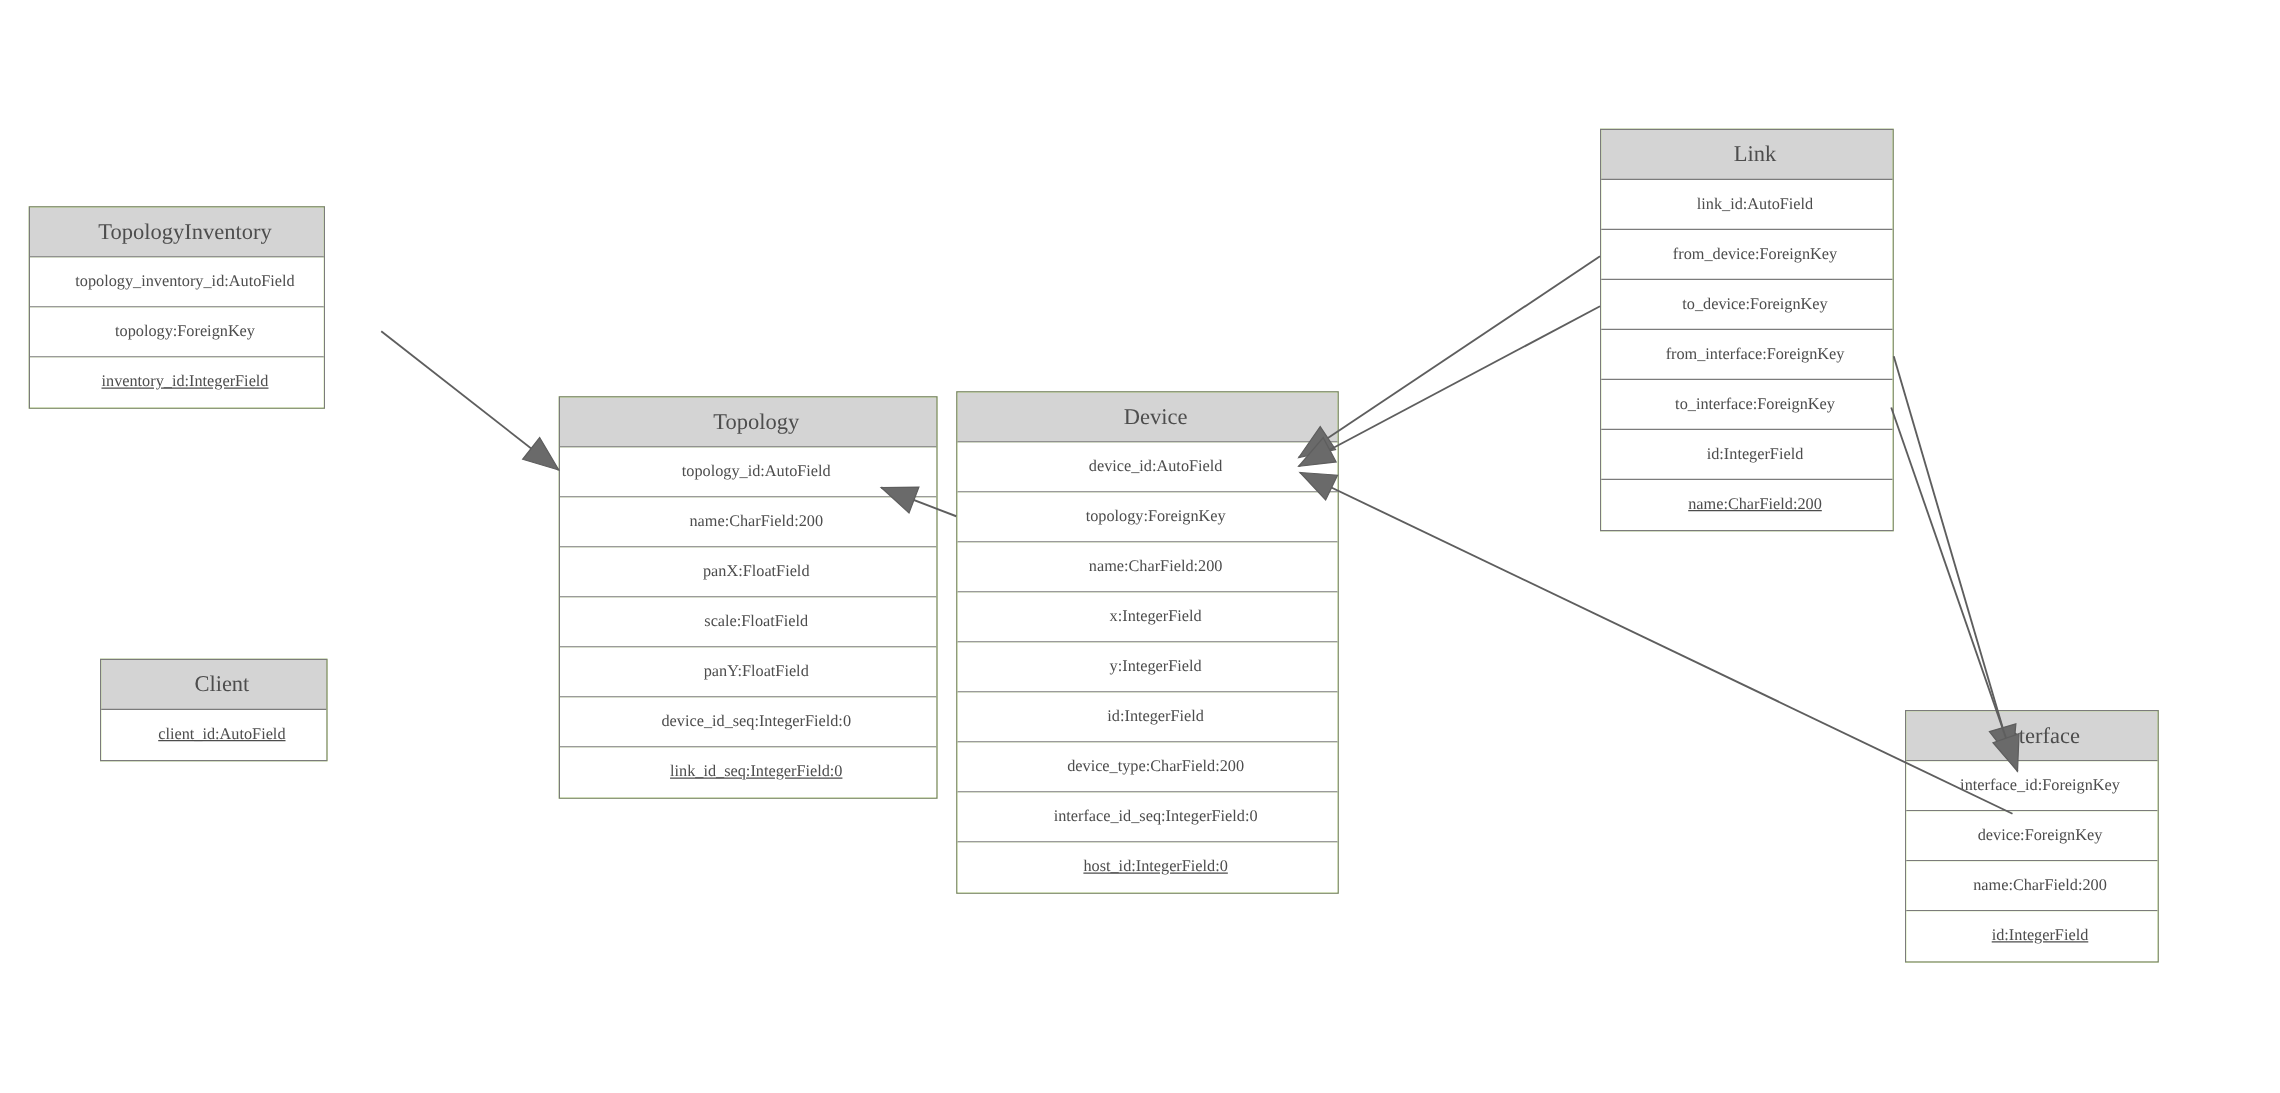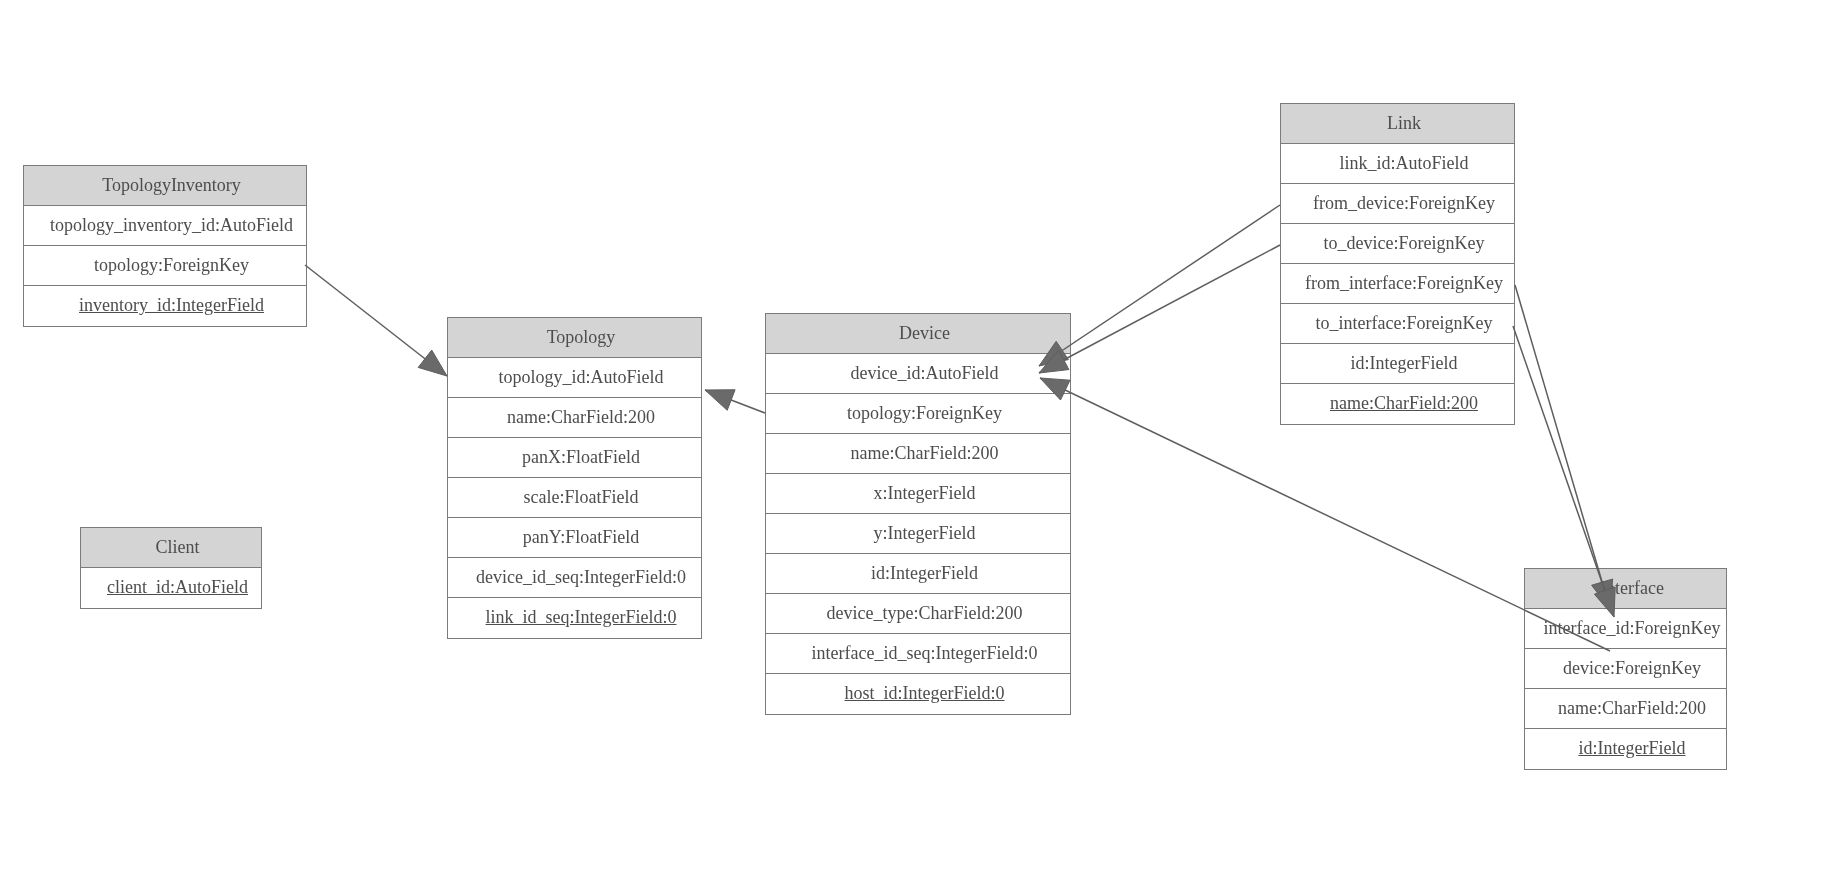--- a/index.html
+++ b/index.html
@@ -44,21 +44,21 @@
   }
   .entity-fields {
     display: block;
   }
   .field-row {
     box-sizing: border-box;
     height: 40px;
     line-height: 38px;
     border-bottom: 1.5px solid #7b7b7b;
     padding-left: 13px;
-    font-size: 18px;
+    font-size: 13px;
     color: #4d4d4d;
     white-space: nowrap;
     overflow: hidden;
     background: #ffffff;
   }
   .field-row:last-child {
     border-bottom: none;
     text-decoration: underline;
   }
 </style>
@@ -90,30 +90,30 @@
       <g>
         <line x1="1513" y1="326" x2="1614" y2="617" stroke="#5e5e5e" stroke-width="1.5"></line>
         <polygon points="1614,617 1594.4271815125971,594.1547646880322 1615.2109240828995,586.9411633148345" fill="#6a6a6a" stroke="#5e5e5e" stroke-width="1"></polygon>
       </g>
       <g>
         <line x1="1610" y1="651" x2="1040" y2="378" stroke="#5e5e5e" stroke-width="1.5"></line>
         <polygon points="1040,378 1070.0045590371064,380.17403702562797 1060.501453960016,400.0156849887833" fill="#6a6a6a" stroke="#5e5e5e" stroke-width="1"></polygon>
       </g>
     </svg>
 
-  <div class="entity" style="left: 23px; top: 165px; width: 284px;">
+  <div class="entity" style="left: 23px; top: 165px; width: 237px;">
     <div class="entity-header">TopologyInventory</div>
     <div class="entity-fields">
         <div class="field-row">topology_inventory_id:AutoField</div>
         <div class="field-row">topology:ForeignKey</div>
         <div class="field-row">inventory_id:IntegerField</div>
       </div>
   </div>
 
-  <div class="entity" style="left: 447px; top: 317px; width: 255px;">
+  <div class="entity" style="left: 447px; top: 317px; width: 303px;">
     <div class="entity-header">Topology</div>
     <div class="entity-fields">
         <div class="field-row">topology_id:AutoField</div>
         <div class="field-row">name:CharField:200</div>
         <div class="field-row">panX:FloatField</div>
         <div class="field-row">scale:FloatField</div>
         <div class="field-row">panY:FloatField</div>
         <div class="field-row">device_id_seq:IntegerField:0</div>
         <div class="field-row">link_id_seq:IntegerField:0</div>
       </div>

